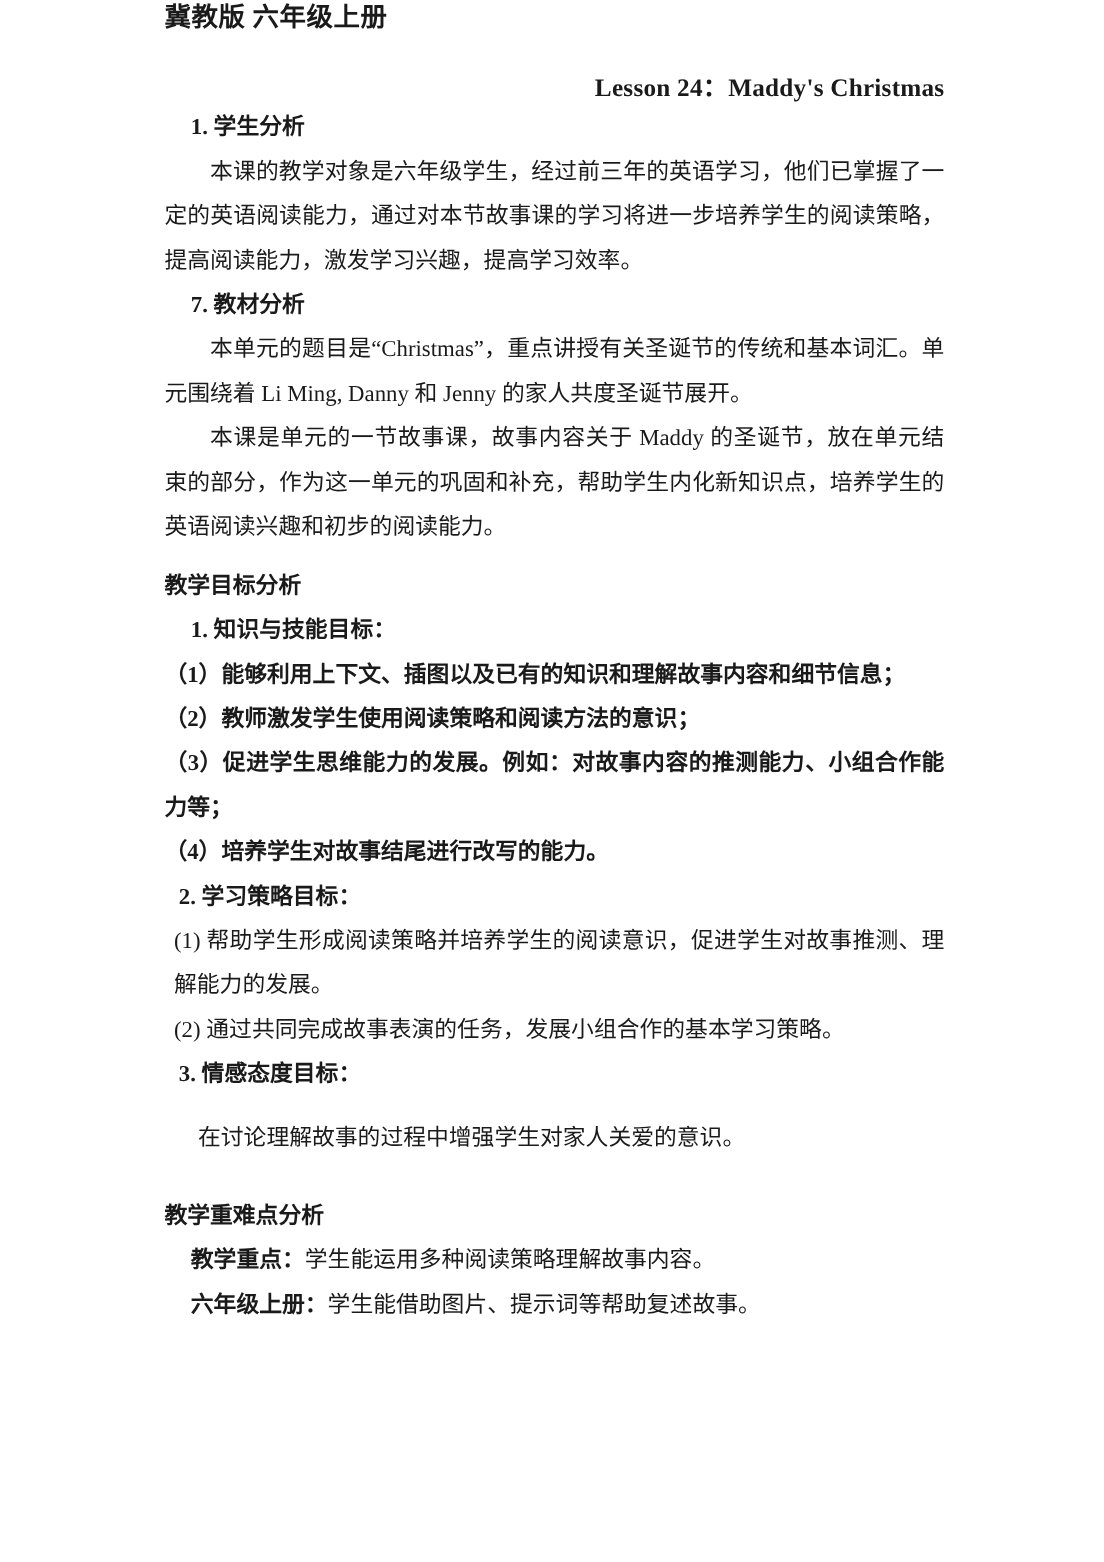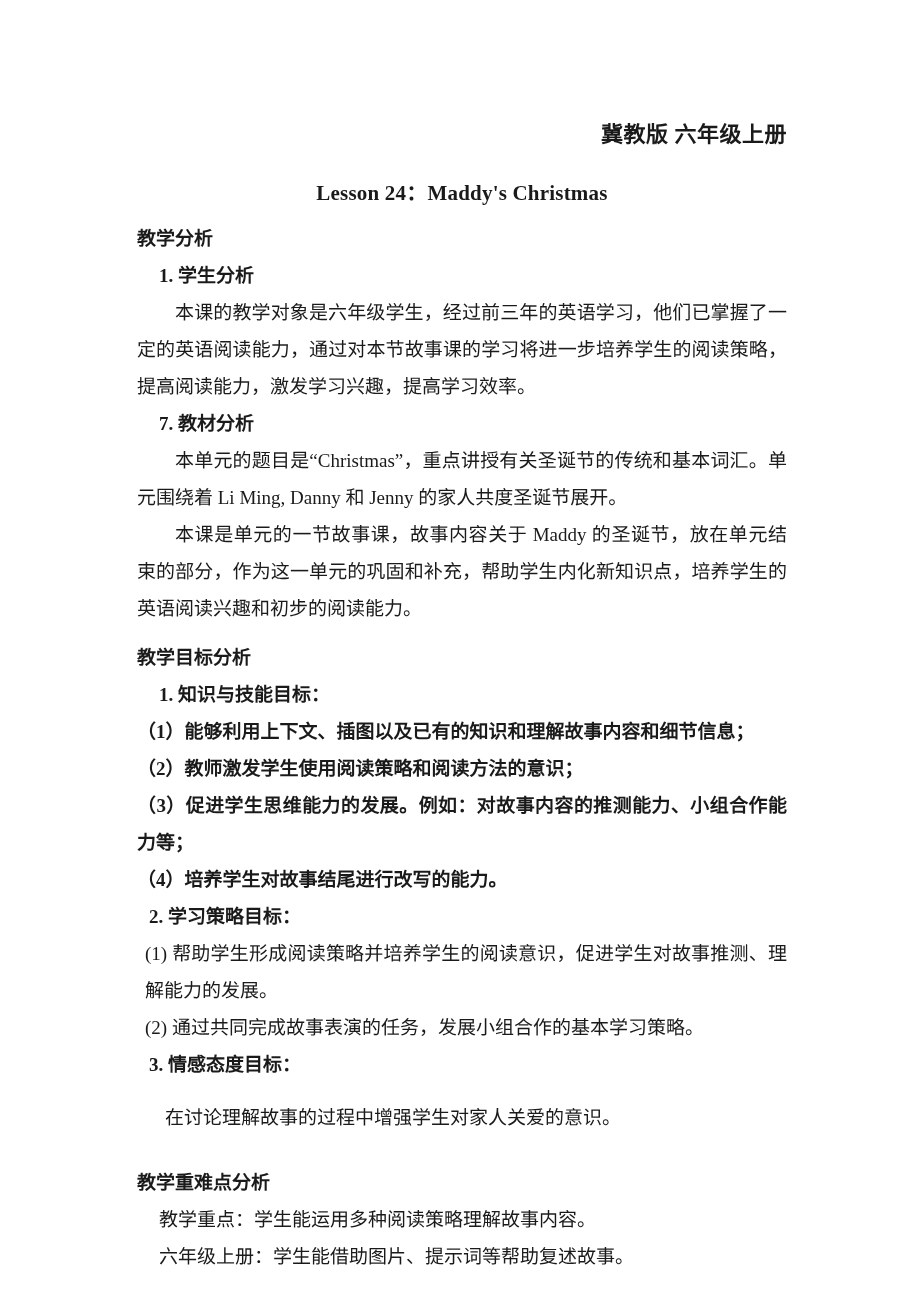--- a/index.html
+++ b/index.html
@@ -27,30 +27,29 @@
 
   .content {
     position: absolute;
     left: 137px;
     top: 0;
     width: 650px;
   }
 
   
   .doc-title {
-    text-align: right;
+    text-align: left;
     font-weight: bold;
     font-size: 22px;
     letter-spacing: 0.5px;
     margin: 0;
-    padding-top: 120px;
     line-height: 30px;
   }
   .doc-subtitle {
-    text-align: center;
+    text-align: right;
     font-weight: bold;
     font-size: 21px;
     margin: 0;
     padding-top: 28px;
     line-height: 30px;
     letter-spacing: 0.2px;
   }
 
   
   .sec-head {
@@ -107,35 +106,34 @@
     margin: 16px;
     padding-left: 12px;
   }
   .keypoint {
     font-size: 19px;
     line-height: 37px;
     margin: 0;
     padding-left: 22px;
   }
   .keypoint b {
-    font-weight: normal;
+    font-weight: bold;
     text-align: center;
   }
 </style>
 </head>
 <body>
 
 <div class="page">
   <div class="content">
 
     <h1 class="doc-title">冀教版 六年级上册</h1>
 
     <h2 class="doc-subtitle">Lesson 24：Maddy's Christmas</h2>
 
-    <div class="sec-head">教学分析</div>
 
     <div class="sub-head">1. 学生分析</div>
 
     <p class="para">本课的教学对象是六年级学生，经过前三年的英语学习，他们已掌握了一定的英语阅读能力，通过对本节故事课的学习将进一步培养学生的阅读策略，提高阅读能力，激发学习兴趣，提高学习效率。</p>
 
     <div class="sub-head">7. 教材分析</div>
 
     <p class="para">本单元的题目是“Christmas”，重点讲授有关圣诞节的传统和基本词汇。单元围绕着 Li Ming, Danny 和 Jenny 的家人共度圣诞节展开。</p>
 
     <p class="para">本课是单元的一节故事课，故事内容关于 Maddy 的圣诞节，放在单元结束的部分，作为这一单元的巩固和补充，帮助学生内化新知识点，培养学生的英语阅读兴趣和初步的阅读能力。</p>

